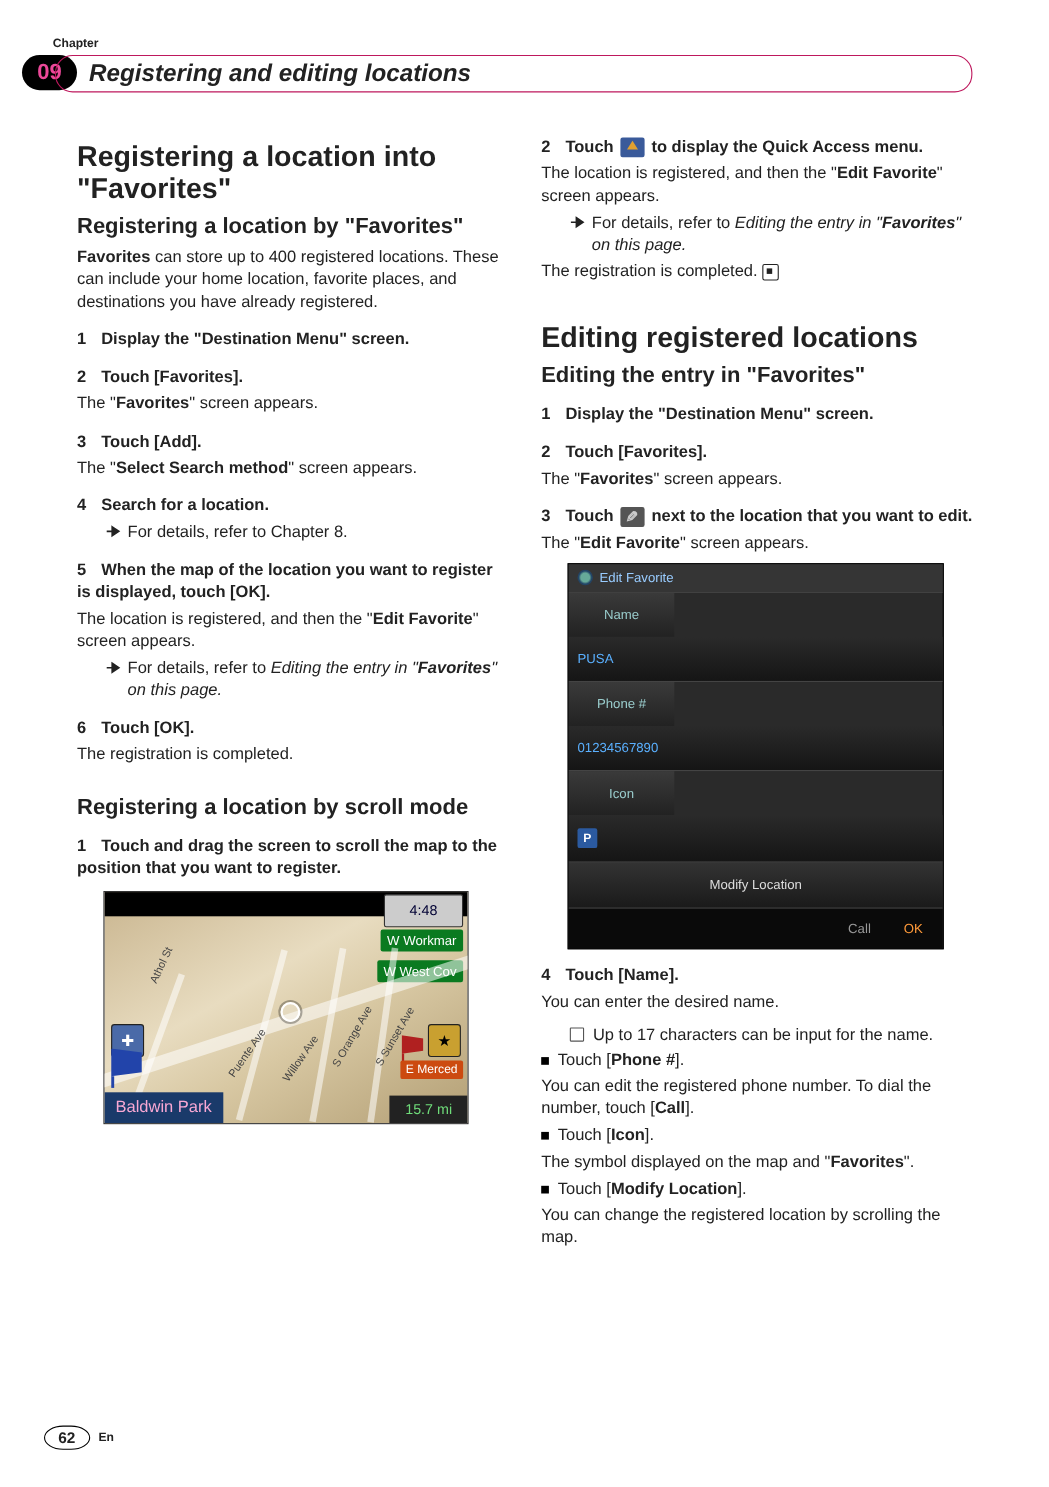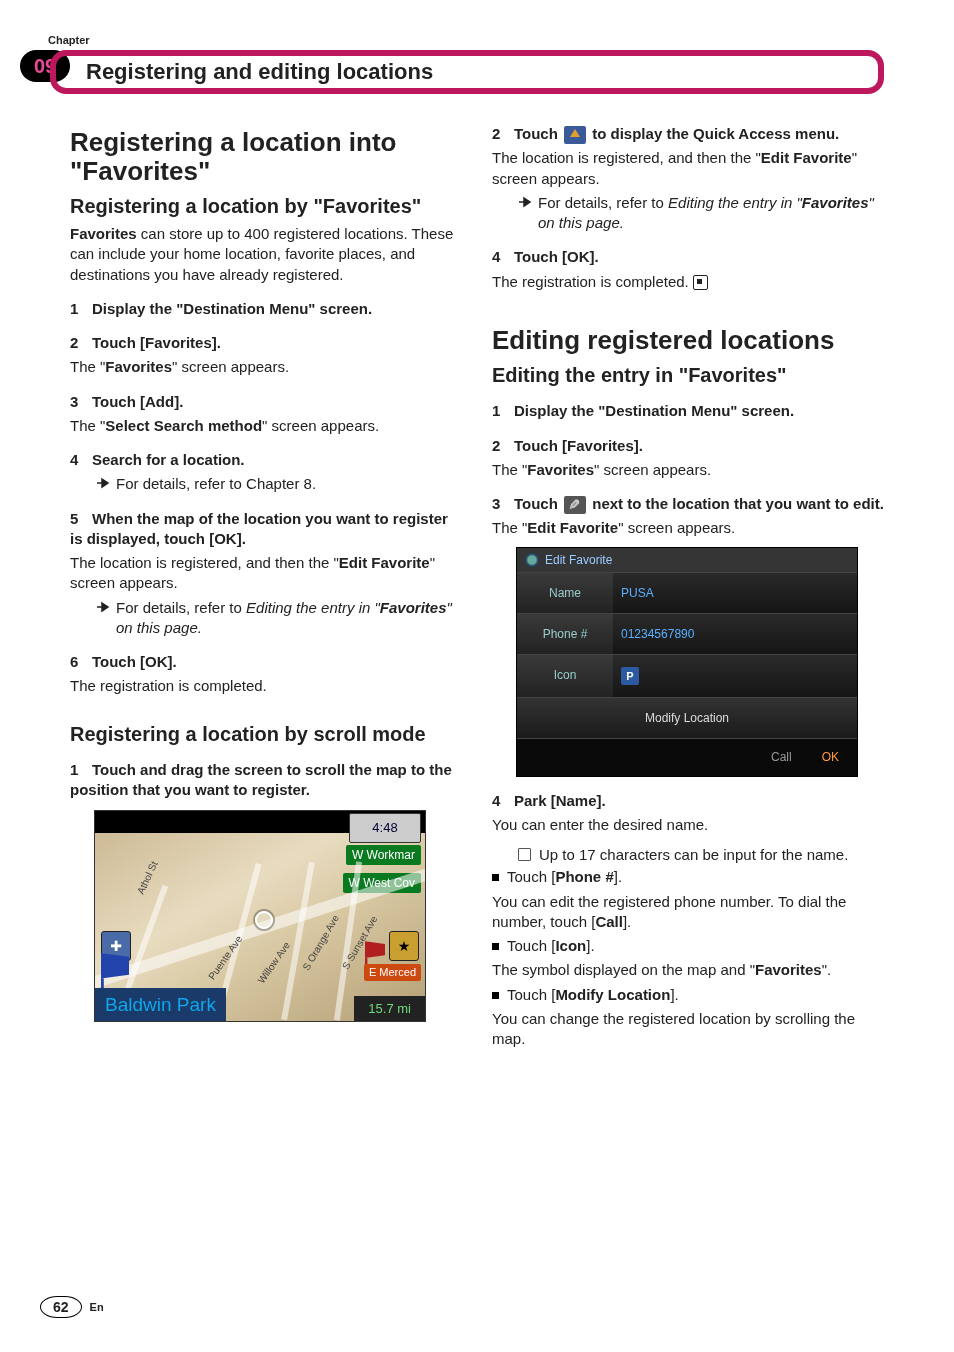--- a/index.html
+++ b/index.html
@@ -38,27 +38,28 @@
     display: flex;
     align-items: center;
     justify-content: center;
   }
   .title-bar {
     position: absolute;
     top: 50px;
     left: 50px;
     right: 70px;
     height: 32px;
-    border: 6px solid #be185d;
+    border: 1px solid #be185d;
     border-radius: 16px;
     display: flex;
     align-items: center;
     padding-left: 30px;
     font-size: 22px;
     font-weight: bold;
+    font-style: italic;
   }
   .columns {
     display: flex;
     margin-top: 80px;
     gap: 30px;
   }
   .col {
     width: 50%;
     font-size: 15px;
     line-height: 1.35;
@@ -159,21 +160,21 @@
   .map-img .left-icon, .map-img .right-icon {
     position:absolute; top:120px; width:28px; height:28px;
     background:#4a6aa8; border:1px solid #222; border-radius:3px;
     display:flex; align-items:center; justify-content:center;
     color:#fff; font-size:14px;
   }
   .map-img .left-icon { left:6px; }
   .map-img .right-icon { right:6px; background:#c9a030; color:#000; }
   .map-img .bottom-left {
     position:absolute; bottom:0; left:0; padding:4px 10px;
-    background:#1a3a6a; color:#0ea5e9; font-size:19px;margin-top:44px;
+    background:#1a3a6a; color:#f9a8d4; font-size:15px;margin-top:44px;
   }
   .map-img .bottom-right {
     position:absolute; bottom:0; right:0; padding:4px 14px;
     background:#222; color:#6fdc7a; font-size:13px;
   }
   .map-img .flag-blue {
     position:absolute; bottom:32px; left:6px; width:28px; height:36px;
     background:#2244aa; clip-path: polygon(0 0,100% 10%,100% 60%,0 70%,0 100%,10% 100%,10% 70%,0 70%);
   }
   .map-img .flag-red {
@@ -236,21 +237,21 @@
   .editfav .hdr {
     padding:4px 8px; background:#353535; display:flex; align-items:center; gap:6px;
     color:#9cf;
   }
   .editfav .hdr-icon {
     width:14px; height:14px; border-radius:50%;
     background: radial-gradient(circle,#6a9 40%,#246 60%);
     flex:0 0 auto;
   }
   .editfav .row {
-    display:flex; border-top:1px solid #444;
+    display:flex; border-top:1px solid #444;flex-direction:column;
   }
   .editfav .row .lab {
     width:80px; padding:12px 8px; color:#9cc; text-align:center;
     background:linear-gradient(#3a3a3a,#222);
   }
   .editfav .row .val {
     flex:1; padding:12px 8px; color:#5ab0ff;
     background:linear-gradient(#2a2a2a,#151515);
   }
   .editfav .row .val .p-icon {
@@ -377,21 +378,20 @@
       </p>
       <div class="bullet-row">
         <svg class="arrow" width="14" height="12">
             <path d="M1 6 H9 M6 2 L12 6 L6 10 Z" fill="#222" stroke="#222" stroke-width="1.5"></path>
           </svg>
         <span>
           <span>For details, refer to </span><span class="italic">Editing the entry in "</span><span class="italic bold">Favorites</span><span class="italic">" on this page.</span>
         </span>
       </div>
 
-      <p class="step"><span class="step-num">4</span><span>Touch [OK].</span></p>
       <p class="plain">
         <span>The registration is completed.</span><span class="icon-stop"></span>
       </p>
 
       <h1 class="section" style="margin-top:34px">Editing registered locations</h1>
       <h2 class="sub">Editing the entry in "Favorites"</h2>
 
       <p class="step"><span class="step-num">1</span><span>Display the "Destination Menu" screen.</span></p>
 
       <p class="step"><span class="step-num">2</span><span>Touch [Favorites].</span></p>
@@ -423,21 +423,21 @@
           <div class="lab">Icon</div>
           <div class="val"><span class="p-icon">P</span></div>
         </div>
         <div class="modrow">Modify Location</div>
         <div class="foot">
           <span>Call</span>
           <span>OK</span>
         </div>
       </div>
 
-      <p class="step"><span class="step-num">4</span><span>Park [Name].</span></p>
+      <p class="step"><span class="step-num">4</span><span>Touch [Name].</span></p>
       <p class="plain">You can enter the desired name.</p>
       <div class="note-row">
         <span class="note-box"></span>
         <span>Up to 17 characters can be input for the name.</span>
       </div>
 
       <div class="bullet-row" style="margin-left:0">
         <span class="square-bullet"></span>
         <span>
           <span>Touch [</span><span class="bold">Phone #</span><span>].</span>

